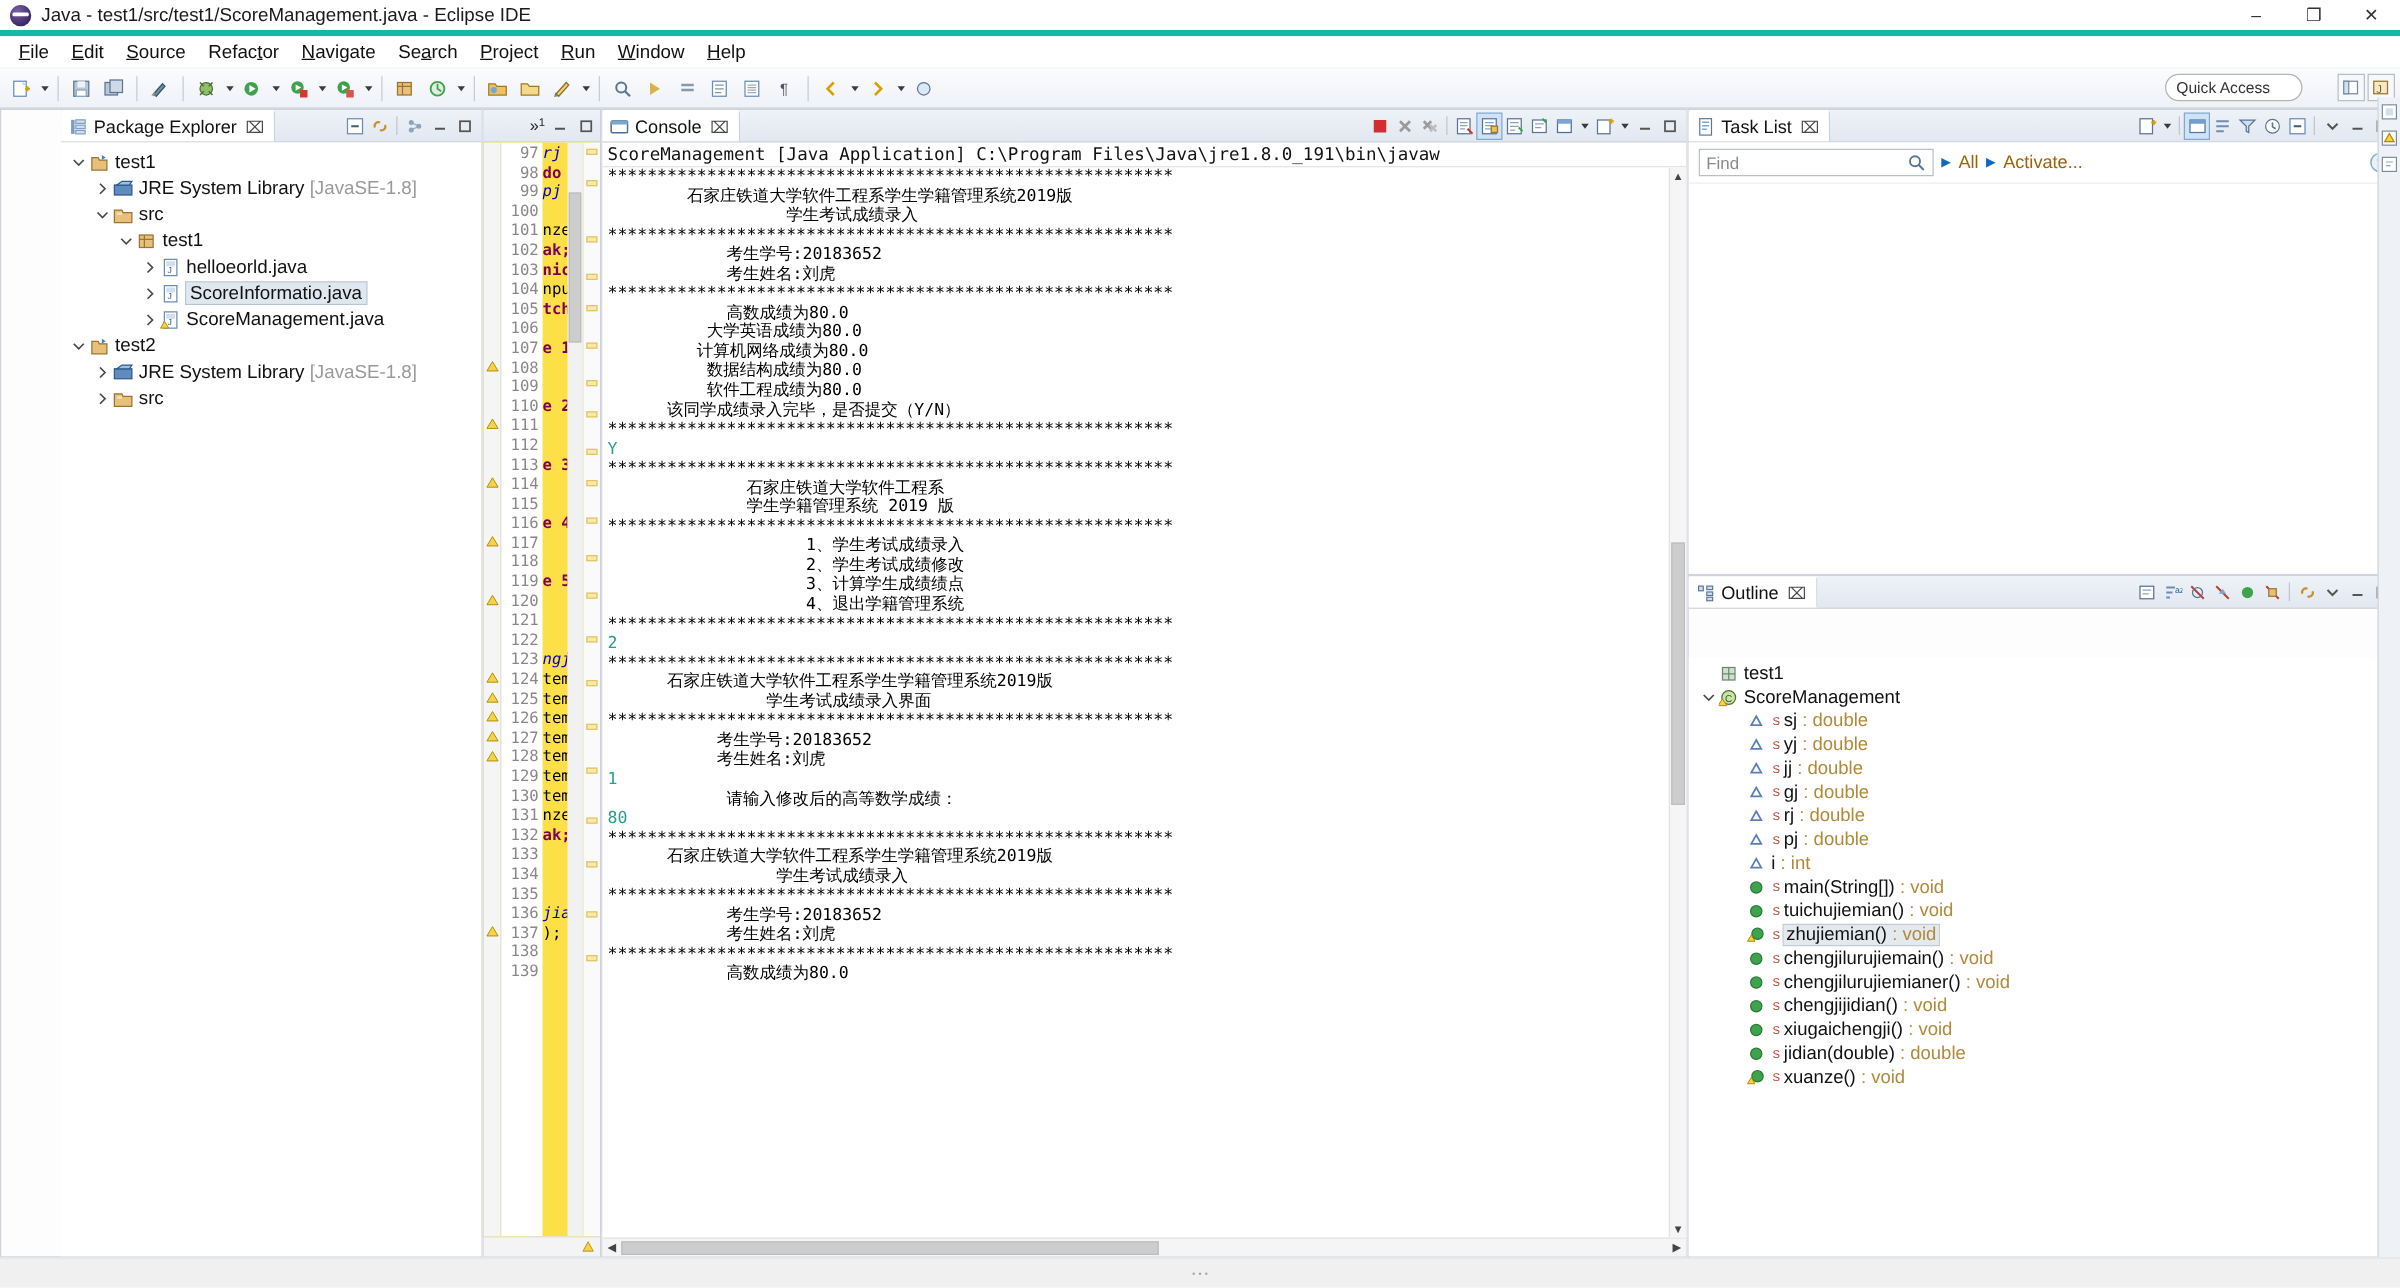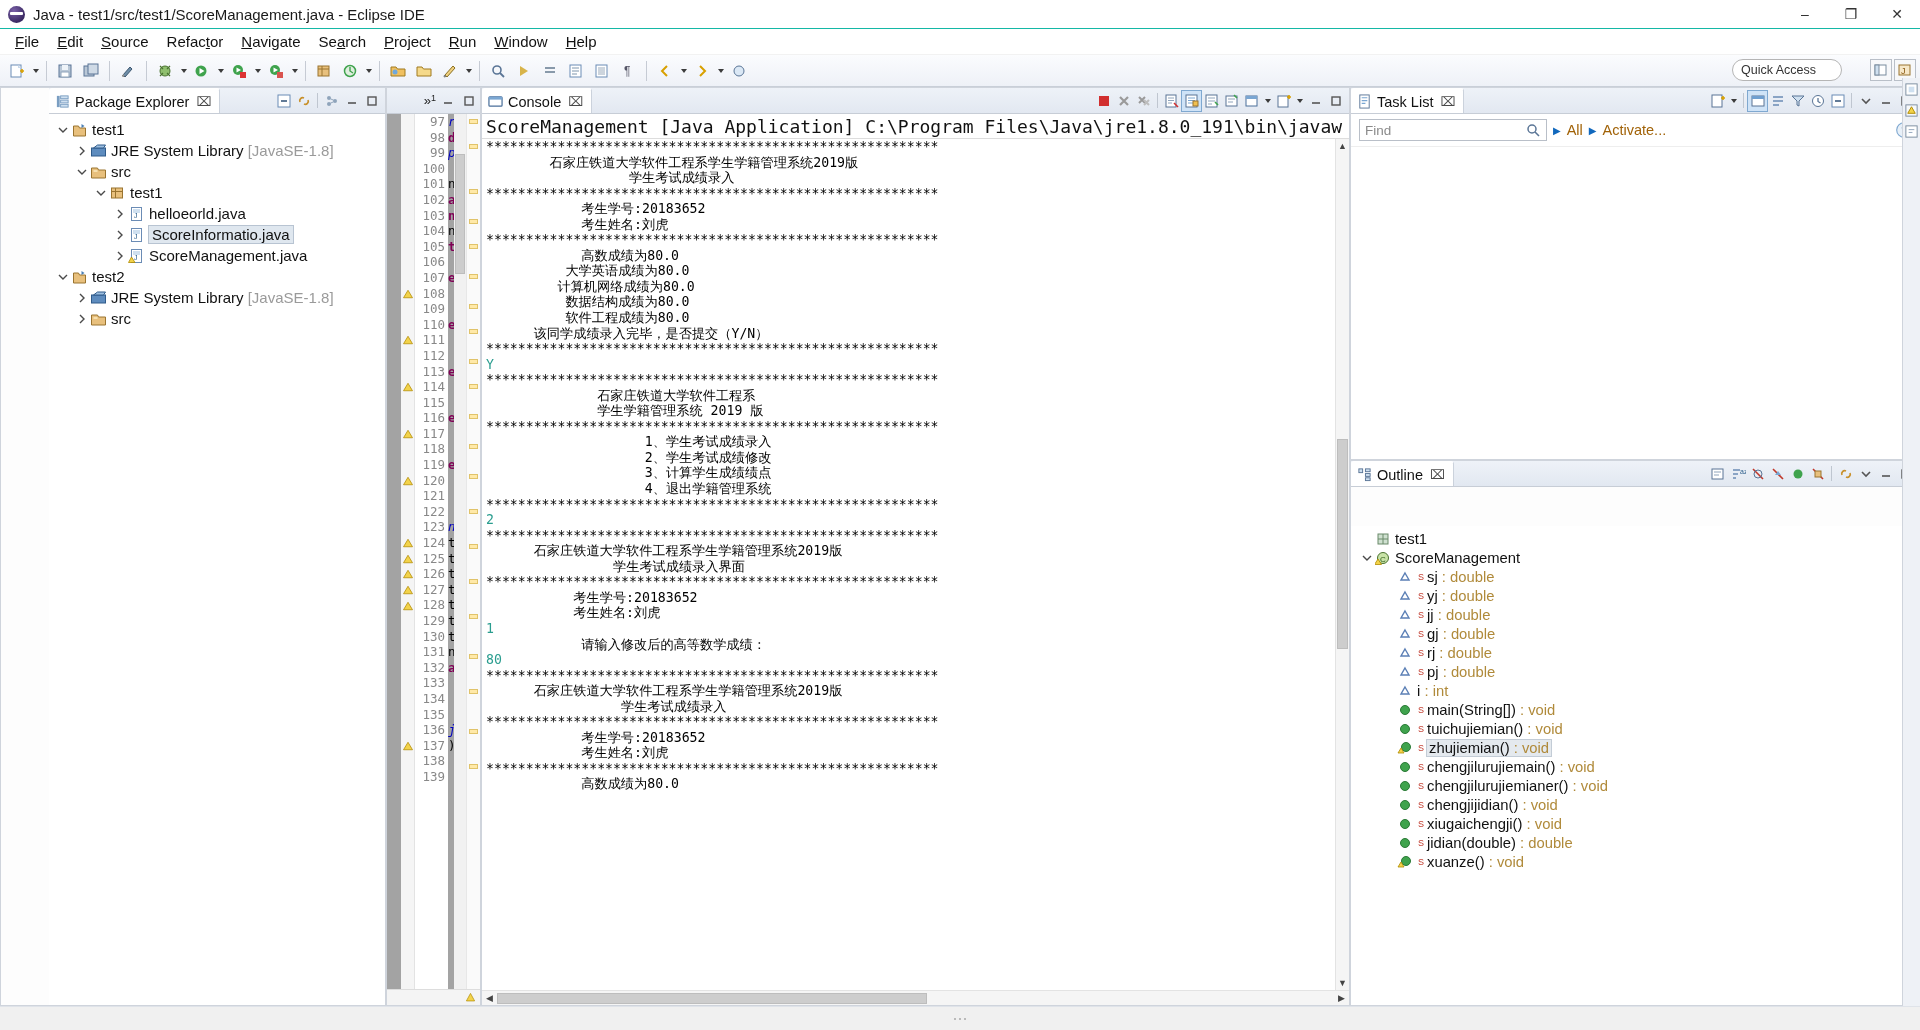--- a/index.html
+++ b/index.html
@@ -16,21 +16,21 @@
     position: relative;
     width: 1920px; height: 1030px;
     background: #f0f0f0;
     display: flex; flex-direction: column;
   }
 
   
   .titlebar {
     height: 29px;
     background: #ffffff;
-    border-bottom: 1px solid #14b8a6;
+    border-bottom: 5px solid #14b8a6;
     display: flex; align-items: center;
     flex: 0 0 28px;
   }
   .title-left { display: flex; align-items: center; padding-left: 8px; flex: 1 1 auto; min-width: 0;}
   .eclipse-logo {
     width: 17px; height: 17px; border-radius: 50%;
     background: radial-gradient(circle at 35% 30%, #7a60a8, #3b2a63 70%);
     position: relative; flex: 0 0 auto;
     margin-right: 8px;
   }
@@ -154,21 +154,21 @@
 
   
   .editor-col { width: 95px; flex:0 0 95px; display:flex; flex-direction:column; }
   .editor-tabbar {
     height:26px; flex:0 0 26px; background:linear-gradient(#eef2f8,#e2e8f1);
     border-bottom:1px solid #c7cdd6; display:flex; align-items:center; justify-content:flex-end;
     padding-right:2px; gap:2px;
   }
   .chev-more { font-size:13px; color:#222; display:flex; align-items:flex-start; }
   .chev-more sub { font-size:9px; }
-  .editor-area { flex:1 1 auto; display:flex; background:#a3a3a3; min-height:0; overflow:hidden; position:relative;padding-left:14px;}
+  .editor-area { flex:1 1 auto; display:flex; background:#fde047; min-height:0; overflow:hidden; position:relative;}
   .ann-ruler { width:14px; flex:0 0 14px; background:#f5f5f5; border-right:1px solid #e3e3e3; position:relative; }
   .gutter {
     width:33px; flex:0 0 33px; background:#fff; text-align:right; padding-right:3px;
     font-family:"DejaVu Sans Mono", monospace; font-size:12.5px; color:#888;
   }
   .code-col { flex:1 1 auto; overflow:hidden; font-family:"DejaVu Sans Mono", monospace; font-size:12.5px;}
   .code-line { height:15.6px; line-height:15.6px; white-space:nowrap; }
   .kw { color:#7f0055; font-weight:bold; }
   .fld { color:#0000c0; font-style:italic; }
   .editor-vscroll {
@@ -178,21 +178,21 @@
   .ovr-mark { position:absolute; left:2px; width:9px; height:5px; background:#ffe9a8; border:1px solid #e0c36a; }
   .editor-bottom {
     height:16px; flex:0 0 16px; background:#f4f4f4; border-top:1px solid #ddd;
     display:flex; align-items:center; justify-content:flex-end; font-size:10px; color:#555; padding-right:4px;
   }
   .warn-ic { width:11px; height:11px; display:block; }
 
   
   .console-col { flex: 1 1 auto; display:flex; flex-direction:column; min-width:0; }
   .console-launch {
-    font-family:"DejaVu Sans Mono", monospace; font-size:18px; color:#111;
+    font-family:"DejaVu Sans Mono", monospace; font-size:14px; color:#111;
     padding: 2px 0 1px 4px; white-space:nowrap; overflow:hidden;
     border-bottom:1px solid #ddd; background:#fff;
   }
   .console-body { flex:1 1 auto; display:flex; min-height:0; background:#fff; }
   .console-text {
     flex:1 1 auto; overflow:hidden;
     font-family:"DejaVu Sans Mono", monospace;
     font-size:13.2px; line-height:15.55px;
     padding-left:4px; white-space:pre; color:#000;
   }

